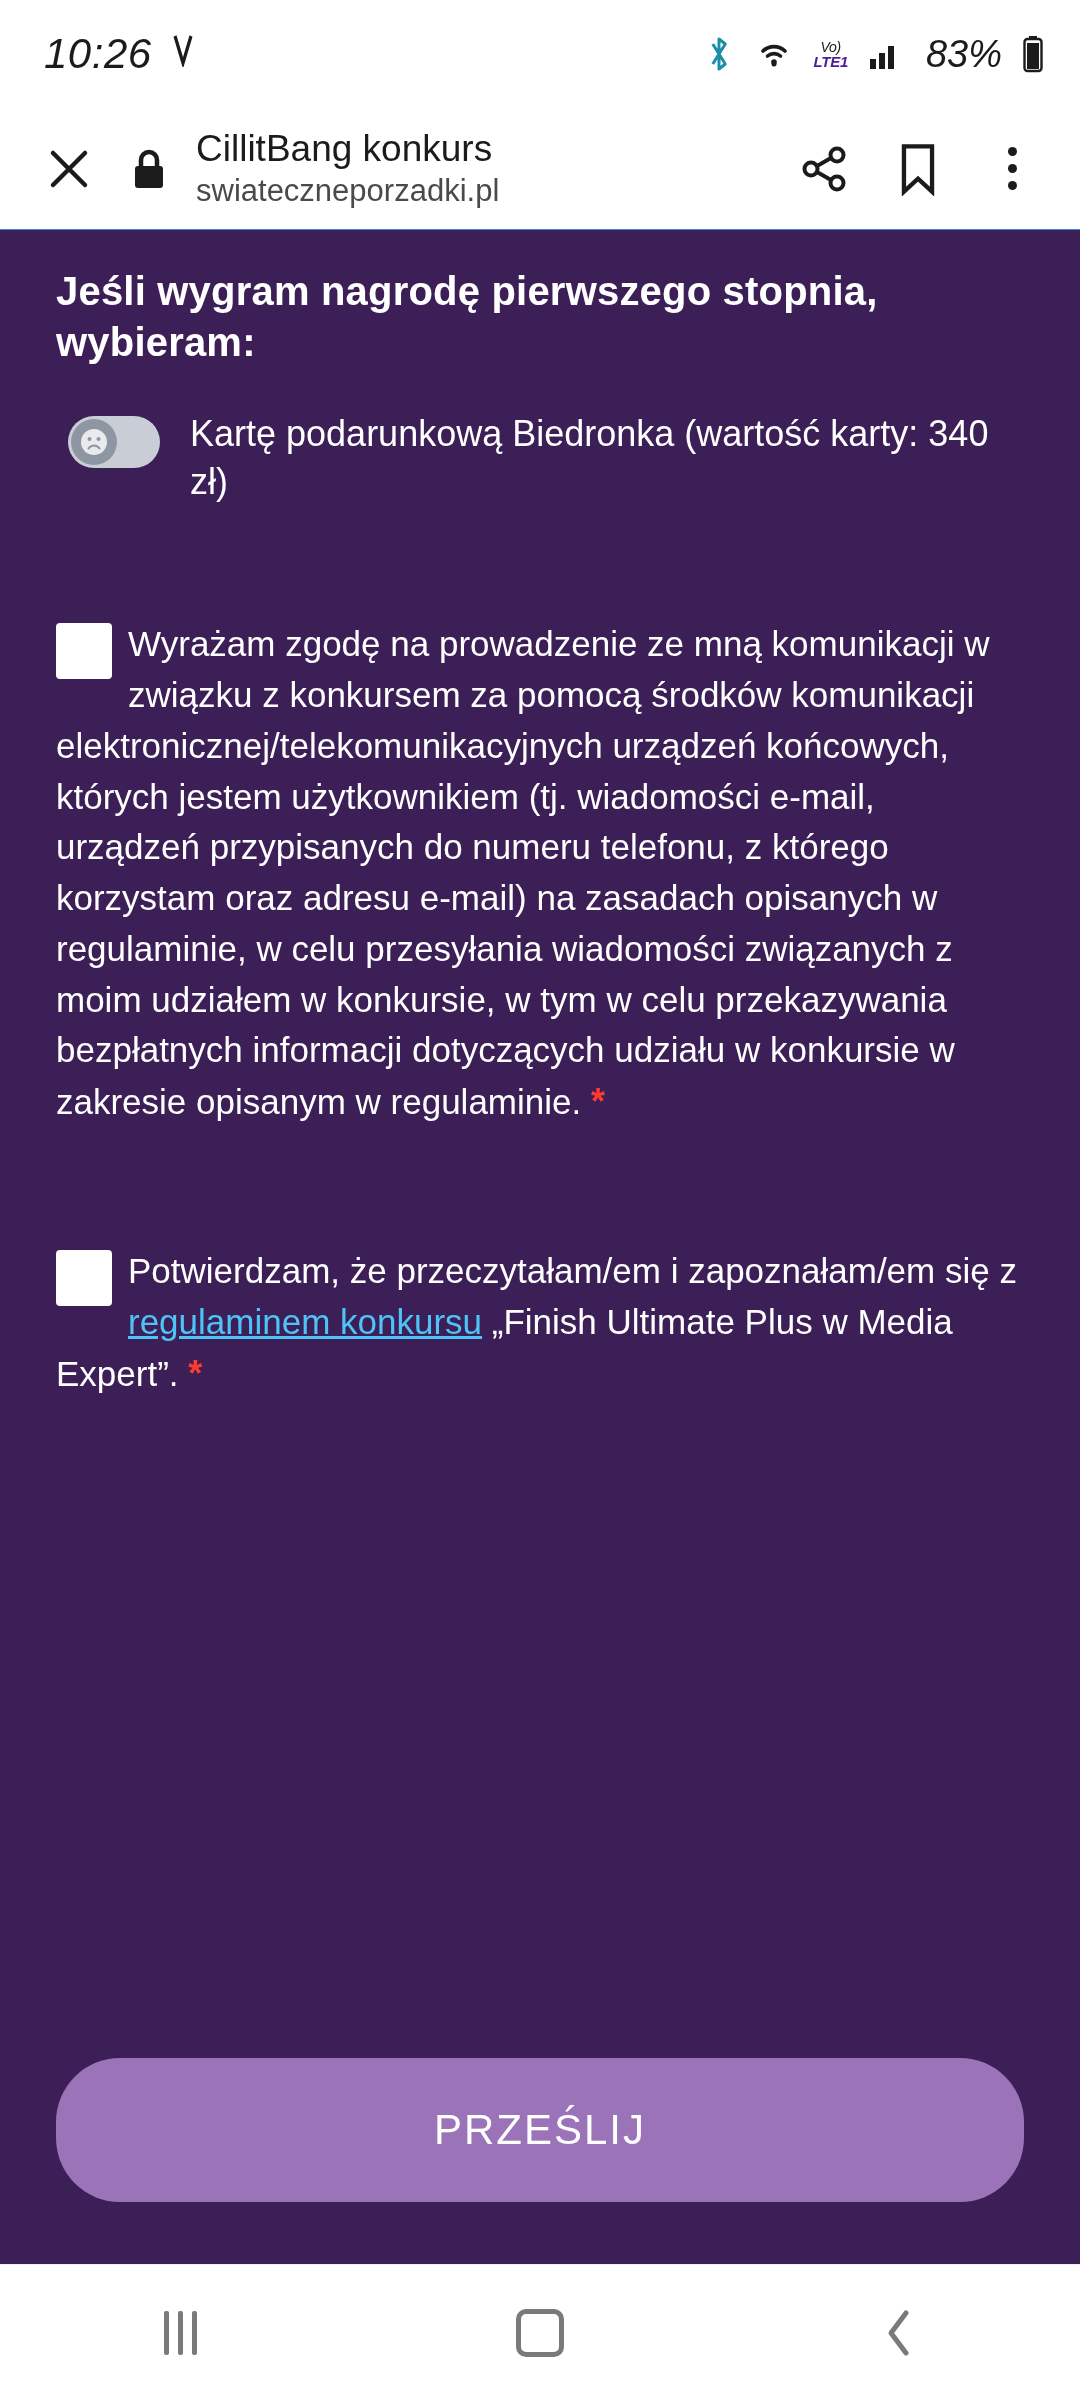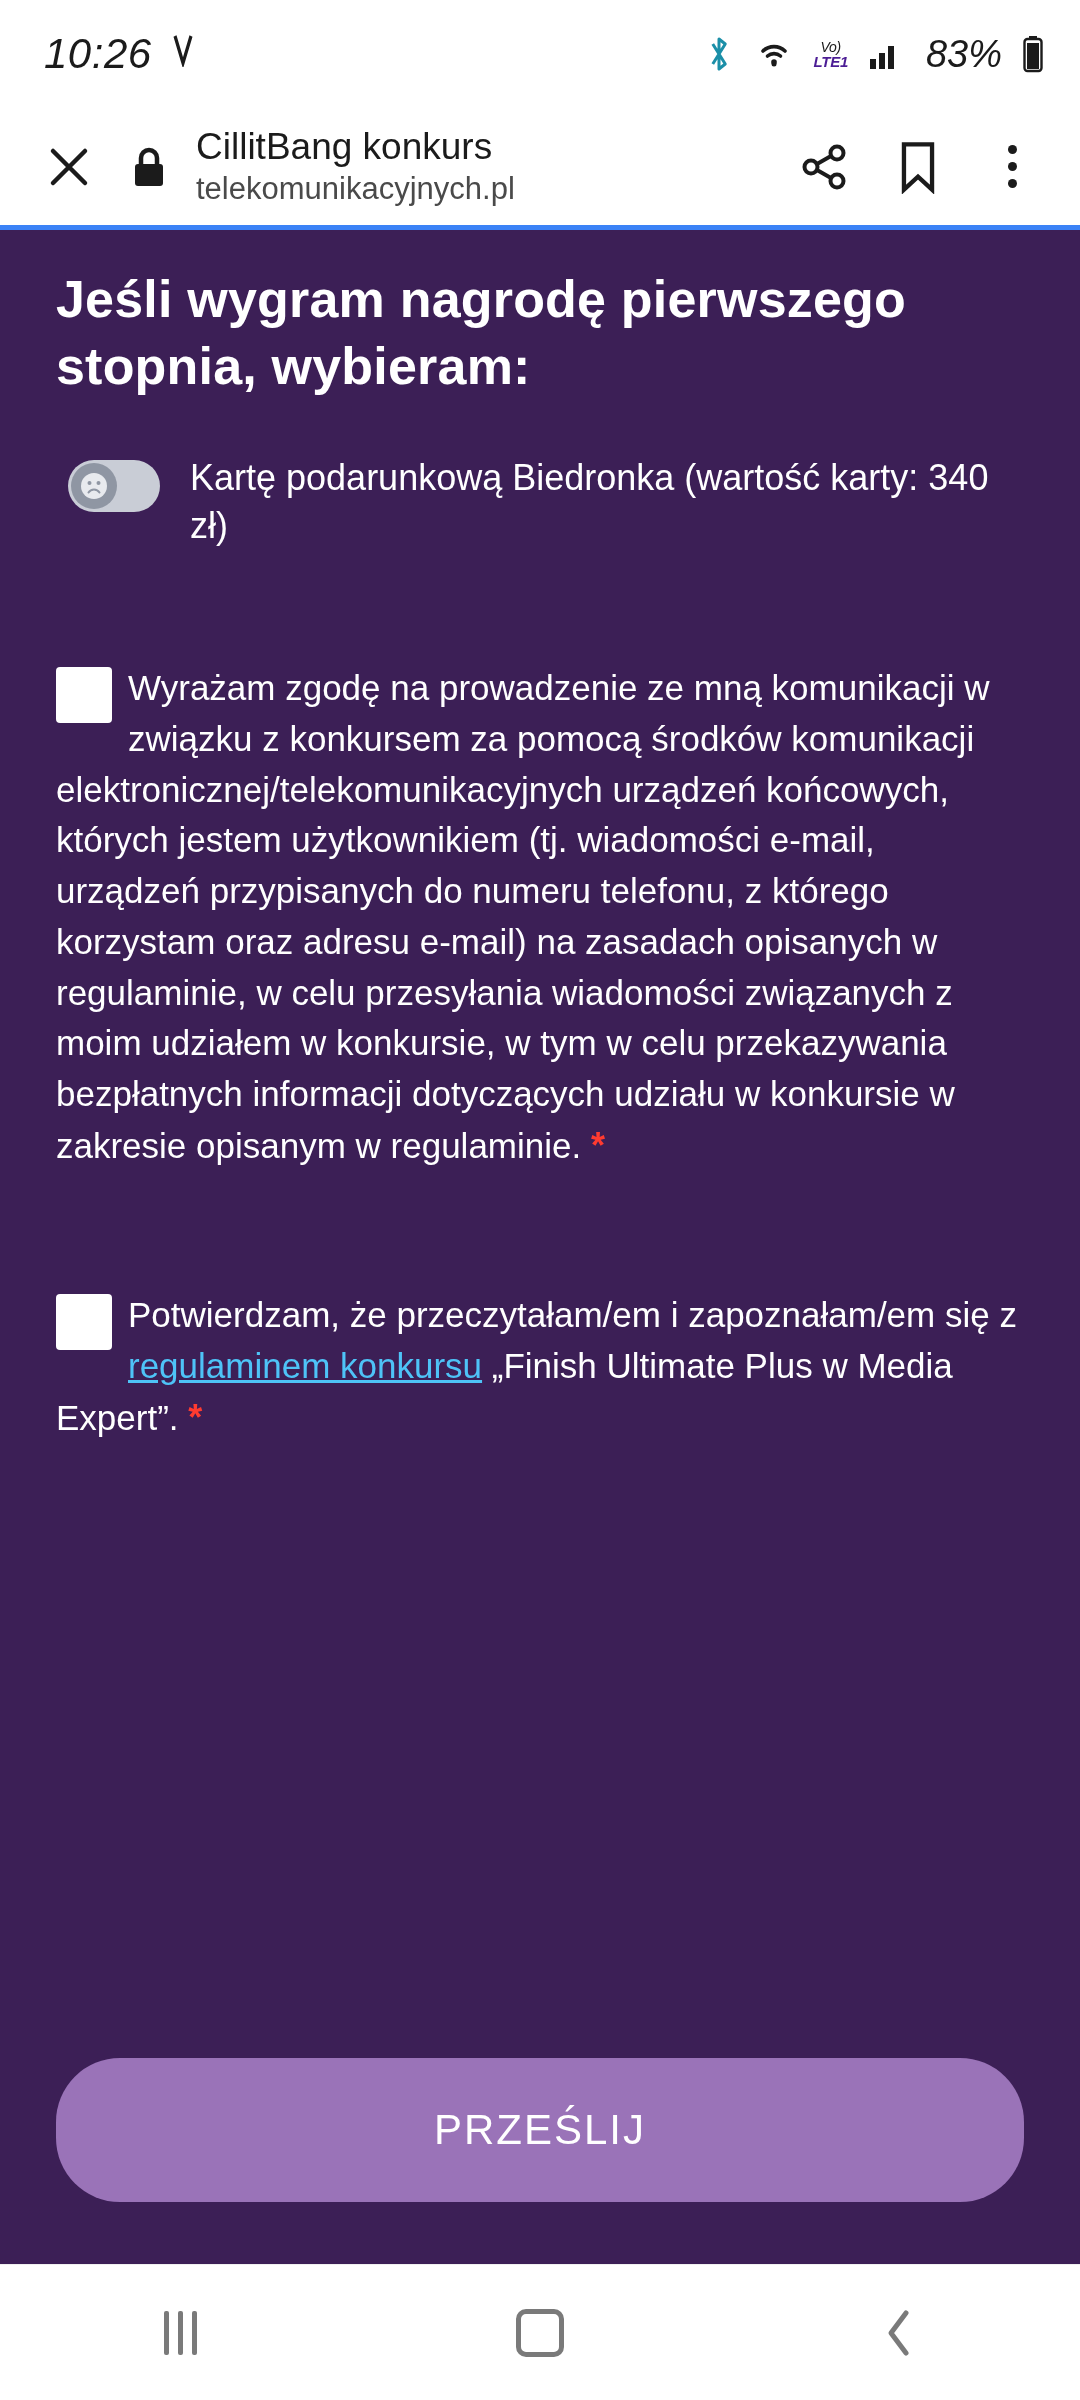--- a/index.html
+++ b/index.html
@@ -76,21 +76,21 @@
     letter-spacing: -0.3px;
   }
 
   
   .chrome {
     flex: 0 0 122px;
     background: #ffffff;
     display: flex;
     align-items: center;
     padding: 0 34px;
-    border-bottom: 5px solid #3b82f6;
+    border-bottom: 1px solid #3b82f6;
   }
   .chrome-close {
     width: 70px;
     height: 70px;
     display: flex;
     align-items: center;
     justify-content: center;
     flex: 0 0 auto;
   }
   .chrome-lock {
@@ -160,25 +160,25 @@
   .content {
     flex: 1 1 auto;
     background: #3c1f56;
     padding: 36px 56px 0 56px;
     position: relative;
     overflow: hidden;
     color: #ffffff;
   }
 
   .q-title {
-    font-size: 52px;
+    font-size: 40px;
     font-weight: bold;
     line-height: 1.28;
     letter-spacing: 0.2px;
-    margin-bottom: 55px;
+    margin-bottom: 42px;
   }
 
   .radio-row {
     display: flex;
     align-items: flex-start;
     margin-bottom: 22px;
     padding-left: 12px;
   }
   .toggle {
     flex: 0 0 auto;
@@ -350,21 +350,21 @@
       </svg>
     </div>
     <div class="chrome-lock">
       <svg width="38" height="46" viewBox="0 0 38 46">
         <path d="M11 20 L11 14 A8 8 0 0 1 27 14 L27 20" fill="none" stroke="#1b1b1b" stroke-width="4.5"></path>
         <rect x="5" y="20" width="28" height="22" rx="3" fill="#1b1b1b"></rect>
       </svg>
     </div>
     <div class="chrome-titles">
       <div class="chrome-title">CillitBang konkurs</div>
-      <div class="chrome-url">telekomunikacyjnych.pl</div>
+      <div class="chrome-url">swiateczneporzadki.pl</div>
     </div>
     <div class="chrome-actions">
       <div class="chrome-btn">
         <svg width="52" height="52" viewBox="0 0 52 52">
           <circle cx="39" cy="12" r="6.5" fill="none" stroke="#1b1b1b" stroke-width="4"></circle>
           <circle cx="13" cy="26" r="6.5" fill="none" stroke="#1b1b1b" stroke-width="4"></circle>
           <circle cx="39" cy="40" r="6.5" fill="none" stroke="#1b1b1b" stroke-width="4"></circle>
           <path d="M19 23 L33 15 M19 29 L33 37" stroke="#1b1b1b" stroke-width="4"></path>
         </svg>
       </div>

